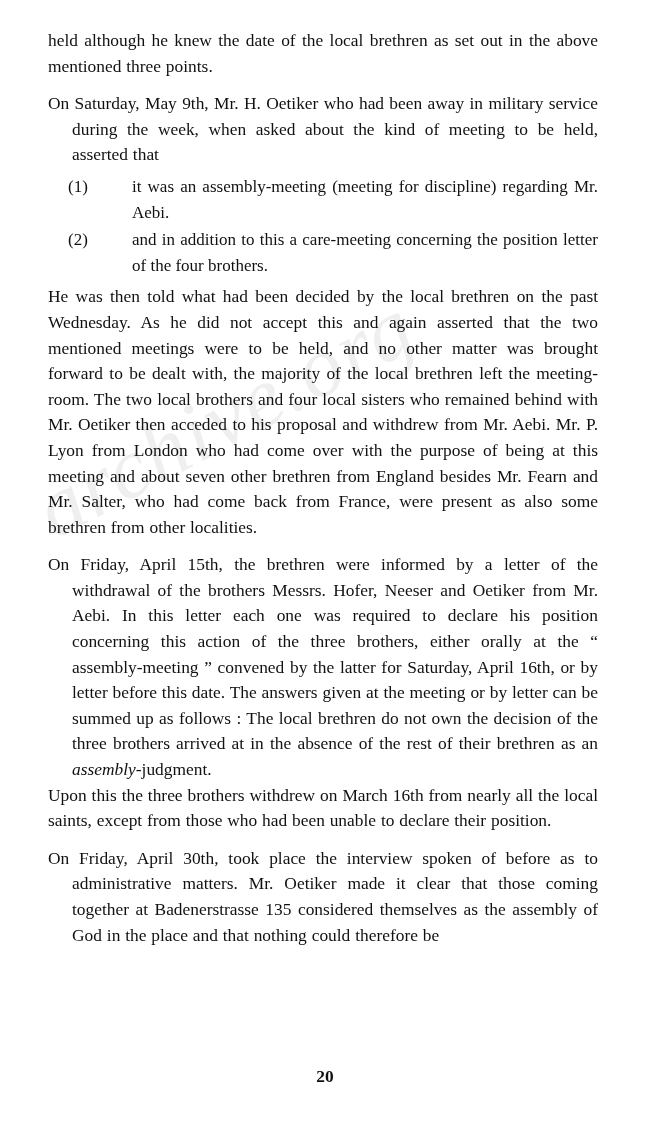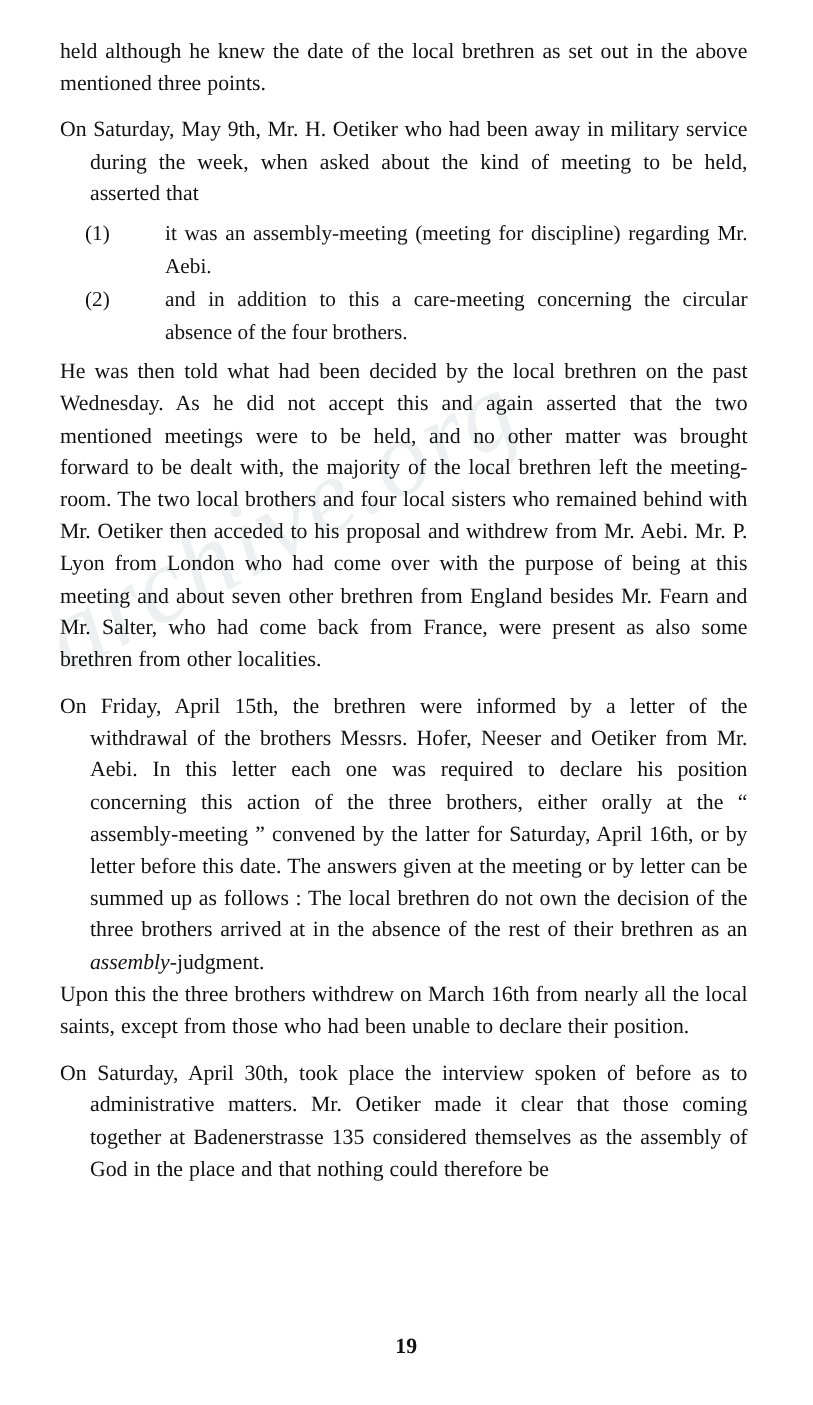--- a/index.html
+++ b/index.html
@@ -110,32 +110,32 @@
   <div class="content">
 
     <p class="para plain">held although he knew the date of the local brethren as set out in the above mentioned three points.</p>
 
     <div class="gap-sm"></div>
 
     <p class="para hang">On Saturday, May 9th, Mr. H. Oetiker who had been away in military service during the week, when asked about the kind of meeting to be held, asserted that</p>
 
     <ul class="numlist">
       <li><span class="marker">(1)</span><span>it was an assembly-meeting (meeting for discipline) regarding Mr. Aebi.</span></li>
-      <li><span class="marker">(2)</span><span>and in addition to this a care-meeting concerning the circular absence of the four brothers.</span></li>
+      <li><span class="marker">(2)</span><span>and in addition to this a care-meeting concerning the position letter of the four brothers.</span></li>
     </ul>
 
     <p class="para plain">He was then told what had been decided by the local brethren on the past Wednesday.  As he did not accept this and again asserted that the two mentioned meetings were to be held, and no other matter was brought forward to be dealt with, the majority of the local brethren left the meeting-room.      The two local brothers and four local sisters who remained behind with Mr. Oetiker then acceded to his proposal and withdrew from Mr. Aebi.  Mr. P. Lyon from London who had come over with the purpose of being at this meeting and about seven other brethren from England besides Mr. Fearn and Mr. Salter, who had come back from France, were present as also some brethren from other localities.</p>
 
     <div class="gap-sm"></div>
 
     <p class="para hang"><span>On Friday, April 15th, the brethren were informed by a letter of the withdrawal of the brothers Messrs. Hofer, Neeser and Oetiker from Mr. Aebi.  In this letter each one was required to declare his position concerning this action of the three brothers, either orally at the “ assembly-meeting ” convened by the latter for Saturday, April 16th, or by letter before this date.  The answers given at the meeting or by letter can be summed up as follows : The local brethren do not own the decision of the three brothers arrived at in the absence of the rest of their brethren as an </span><em class="it">assembly-</em><span>judgment.</span></p>
 
     <p class="para plain">Upon this the three brothers withdrew on March 16th from nearly all the local saints, except from those who had been unable to declare their position.</p>
 
     <div class="gap-sm"></div>
 
-    <p class="para hang">On Saturday, April 30th, took place the interview spoken of before as to administrative matters.  Mr. Oetiker made it clear that those coming together at Badenerstrasse 135 considered themselves as the assembly of God in the place and that nothing could therefore be</p>
+    <p class="para hang">On Friday, April 30th, took place the interview spoken of before as to administrative matters.  Mr. Oetiker made it clear that those coming together at Badenerstrasse 135 considered themselves as the assembly of God in the place and that nothing could therefore be</p>
 
   </div>
 
-  <div class="folio">19</div>
+  <div class="folio">20</div>
 
 </div>
 
 </body></html>

